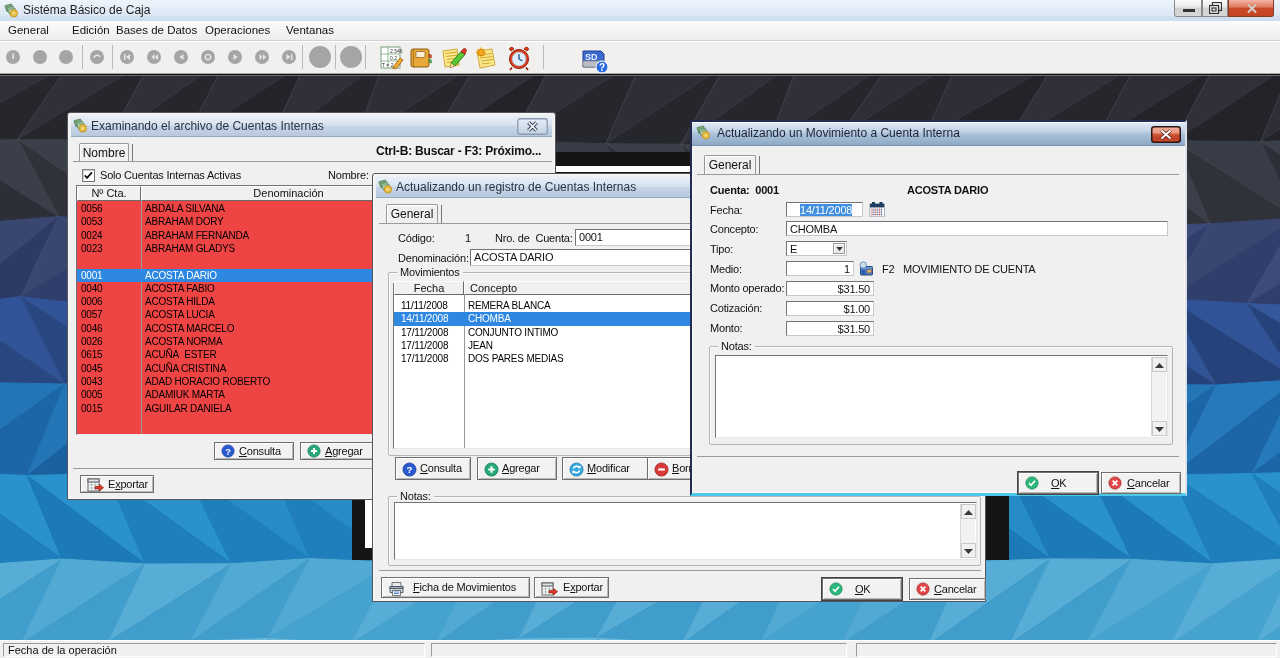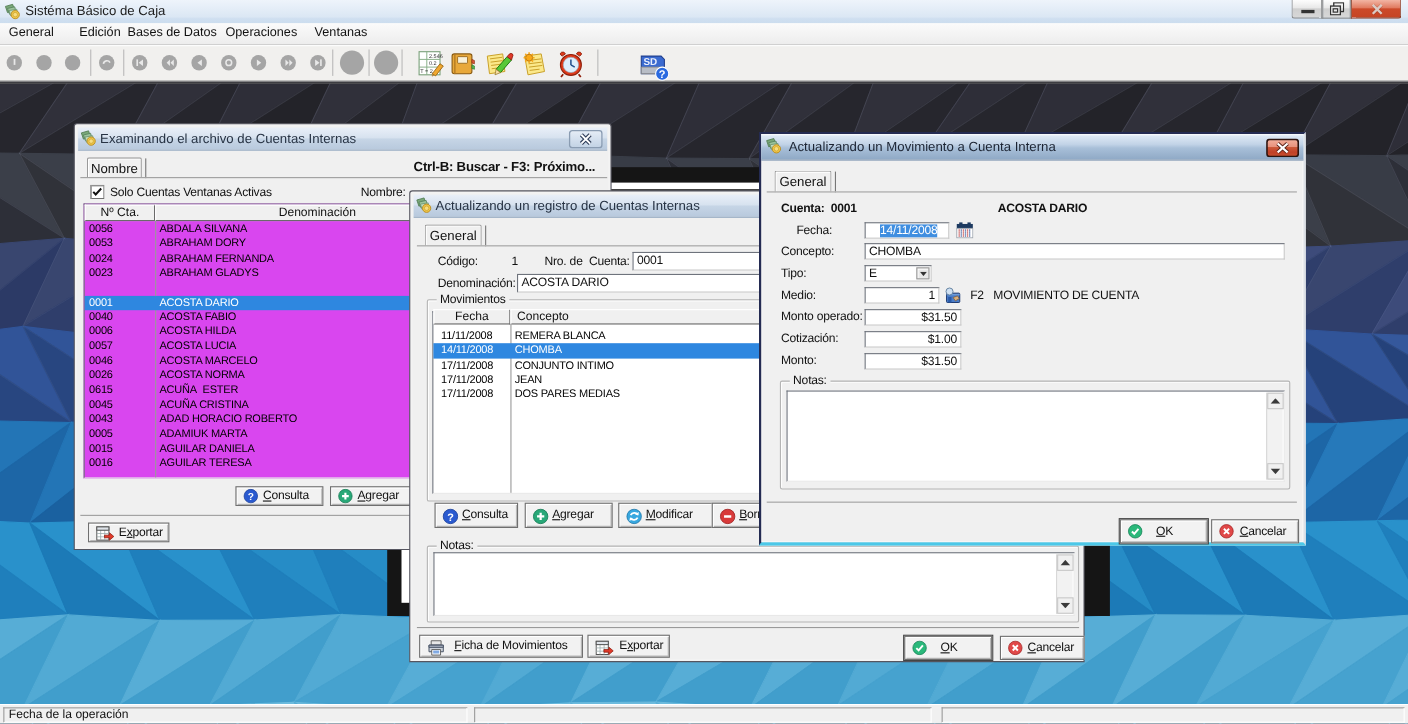--- a/index.html
+++ b/index.html
@@ -617,23 +617,23 @@
 <div class="tab" style="left:11px;top:30px;width:50px;height:19px;line-height:18px;">Nombre</div>
 <div class="abs" style="left:64px;top:31px;width:1px;height:18px;background:#777;"></div>
 <div class="tabline" style="left:5px;top:48px;width:479px;"></div>
 <div class="lbl bold" style="left:308px;top:31px;font-size:12px;letter-spacing:-0.2px;">Ctrl-B: Buscar - F3: Próximo...</div>
 <div class="abs" style="left:14px;top:55px;"><svg width="13" height="13" viewBox="0 0 13 13">
           <rect x="0.5" y="0.5" width="12" height="12" fill="#fff" stroke="#707070"></rect>
           <rect x="0.5" y="0.5" width="12" height="1" fill="#9a9a9a"></rect>
           <rect x="0.5" y="0.5" width="1" height="12" fill="#9a9a9a"></rect>
           <path d="M2.8 6.4 L5 8.8 L10 3.4" fill="none" stroke="#111" stroke-width="1.8"></path>
         </svg></div>
-<div class="lbl" style="left:32px;top:56px;">Solo Cuentas Ventanas Activas</div>
+<div class="lbl" style="left:32px;top:56px;">Solo Cuentas Internas Activas</div>
 <div class="lbl" style="left:260px;top:56px;">Nombre:</div>
-<div class="abs" style="left:8px;top:72px;width:473px;height:250px;background:#d946ef;border:1px solid;border-color:#6e737c #e8e8e8 #e8e8e8 #6e737c;">
+<div class="abs" style="left:8px;top:72px;width:473px;height:250px;background:#ef4444;border:1px solid;border-color:#6e737c #e8e8e8 #e8e8e8 #6e737c;">
 <div class="tblhead" style="left:0px;top:0px;width:64px;height:15px;">Nº Cta.</div>
 <div class="tblhead" style="left:64px;top:0px;width:295px;height:15px;">Denominación</div>
 <div class="tblhead" style="left:359px;top:0px;width:112px;height:15px;"></div>
 <div class="abs" style="left:64px;top:15px;width:1px;bottom:0;background:#999;"></div>
 <div class="row" style="left:0;top:16px;width:471px;height:13.3px;line-height:13px;">
           <span style="position:absolute;left:4px;">0056</span>
           <span style="position:absolute;left:68px;">ABDALA SILVANA</span>
         </div>
 <div class="row" style="left:0;top:29.3px;width:471px;height:13.3px;line-height:13px;">
           <span style="position:absolute;left:4px;">0053</span>
@@ -683,24 +683,20 @@
           <span style="position:absolute;left:4px;">0043</span>
           <span style="position:absolute;left:68px;">ADAD HORACIO ROBERTO</span>
         </div>
 <div class="row" style="left:0;top:202.20000000000005px;width:471px;height:13.3px;line-height:13px;">
           <span style="position:absolute;left:4px;">0005</span>
           <span style="position:absolute;left:68px;">ADAMIUK MARTA</span>
         </div>
 <div class="row" style="left:0;top:215.50000000000006px;width:471px;height:13.3px;line-height:13px;">
           <span style="position:absolute;left:4px;">0015</span>
           <span style="position:absolute;left:68px;">AGUILAR DANIELA</span>
-        </div>
-<div class="row" style="left:0;top:228.80000000000007px;width:471px;height:13.3px;line-height:13px;">
-          <span style="position:absolute;left:4px;">0016</span>
-          <span style="position:absolute;left:68px;">AGUILAR TERESA</span>
         </div>
 </div>
 <div class="btn" style="left:146px;top:329px;width:80px;height:18px;">
         <span class="bico"><svg width="14" height="14" viewBox="0 0 16 16">
             <circle cx="8" cy="8" r="7" fill="#2a5ad0" stroke="#1a3f98" stroke-width="0.8"></circle>
             <text x="8" y="12" font-family="Liberation Sans" font-size="10.5" font-weight="bold" fill="#fff" text-anchor="middle">?</text>
           </svg></span>
         <span class="btxt2" style="left:24px;"><u>C</u>onsulta</span>
       </div>
 <div class="btn" style="left:232px;top:329px;width:80px;height:18px;">
@@ -887,21 +883,21 @@
             <rect x="0.75" y="0.75" width="28.5" height="15.5" rx="2.5" fill="url(#rg)" stroke="#2c1410" stroke-width="1.5"></rect>
             <path d="M10.5 4.5 L19.5 12.5 M19.5 4.5 L10.5 12.5" stroke="#5a241a" stroke-width="3.6"></path>
             <path d="M10.5 4.5 L19.5 12.5 M19.5 4.5 L10.5 12.5" stroke="#fff" stroke-width="1.9"></path>
           </svg></div>
       </div>
 <div class="tab" style="left:12px;top:33px;width:52px;height:20px;line-height:19px;">General</div>
 <div class="abs" style="left:67px;top:34px;width:1px;height:19px;background:#777;"></div>
 <div class="tabline" style="left:5px;top:52px;width:482px;"></div>
 <div class="lbl bold" style="left:18px;top:62px;">Cuenta:&nbsp; 0001</div>
 <div class="lbl bold" style="left:215px;top:62px;">ACOSTA DARIO</div>
-<div class="lbl" style="left:32px;top:82px;">Fecha:</div>
+<div class="lbl" style="left:18px;top:82px;">Fecha:</div>
 <div class="inp" style="left:94px;top:80px;width:77px;height:15px;padding:0.5px 0 0 0;"><span style="display:inline-block;width:13px;">&nbsp;</span><span style="background:#3f8ee0;color:#fff;">14/11/2008</span></div>
 <div class="abs" style="left:177px;top:80px;"><svg width="16" height="15" viewBox="0 0 16 15">
           <rect x="3" y="0" width="3" height="3.5" fill="#1d3a60"></rect>
           <rect x="10.5" y="0" width="3" height="3.5" fill="#1d3a60"></rect>
           <rect x="0.8" y="1.6" width="14.6" height="4" fill="#1d3a60"></rect>
           <rect x="0.8" y="5.6" width="14.6" height="8.6" fill="#fff" stroke="#9aa2ac" stroke-width="0.8"></rect>
           <rect x="2.4" y="6.6" width="1.2" height="1.1" fill="#c04040"></rect>
           <rect x="4.3" y="6.6" width="1.2" height="1.1" fill="#3a5a9a"></rect>
           <rect x="6.2" y="6.6" width="1.2" height="1.1" fill="#c04040"></rect>
           <rect x="8.1" y="6.6" width="1.2" height="1.1" fill="#3a5a9a"></rect>

